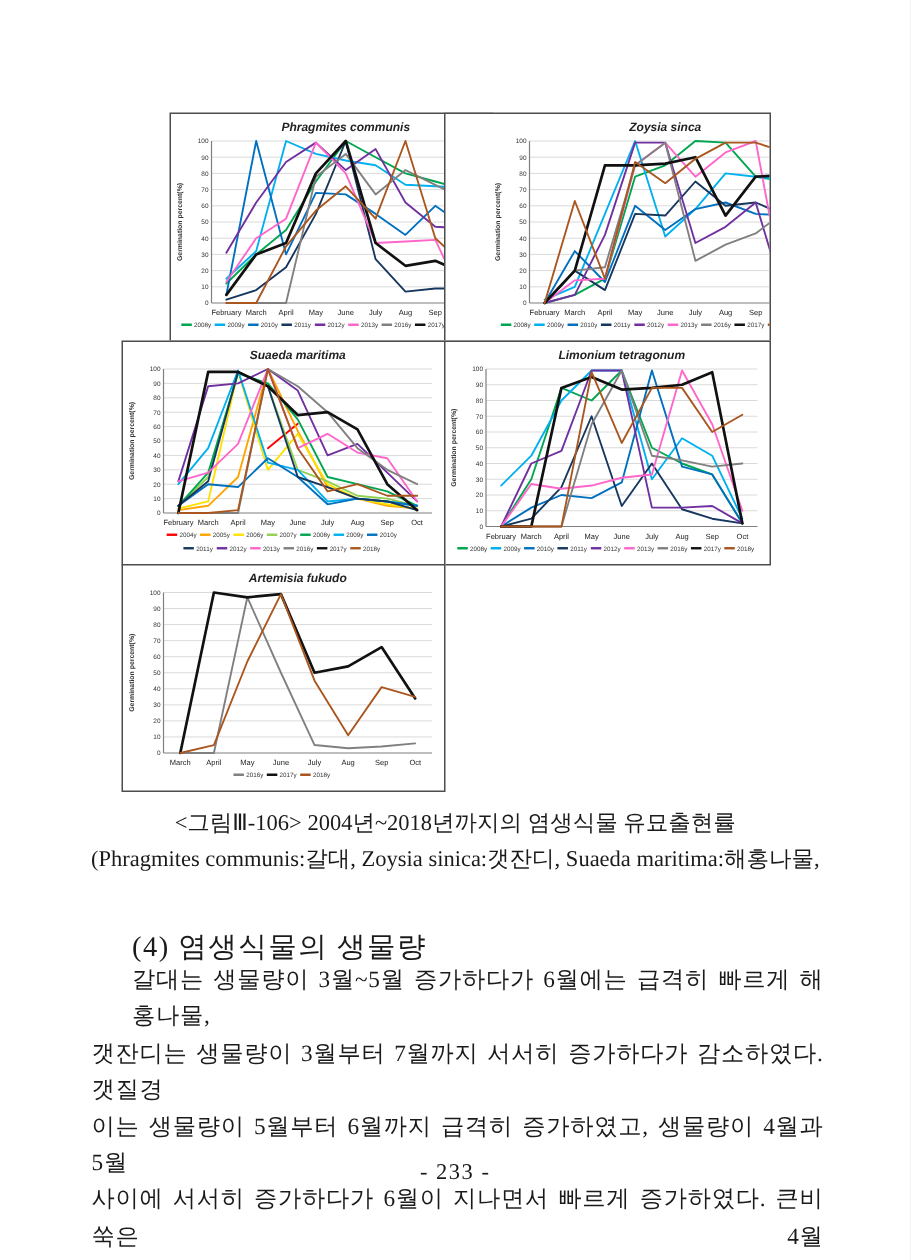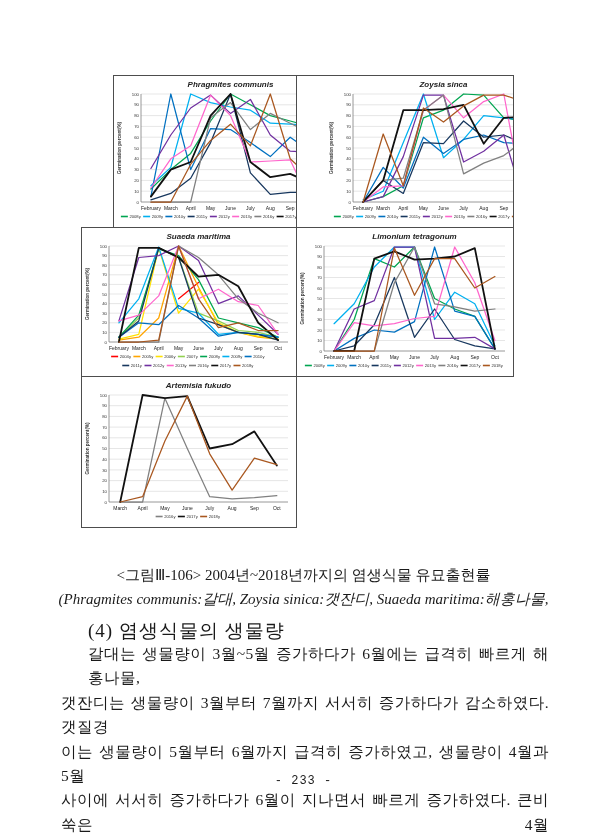--- a/index.html
+++ b/index.html
@@ -10,29 +10,29 @@
   }
   
   .figure{position:absolute;left:81px;top:75px;width:433px;height:454px;}
   .chart-cell{position:absolute;background:#fff;border:1px solid #4d4d4d;box-sizing:border-box;overflow:hidden;}
   .c0{left:0;top:0;width:216px;height:153px;margin-left:32px;}
   .c1{left:215px;top:0;width:218px;height:153px;padding-left:29px;}
   .c2{left:0;top:152px;width:216px;height:150px;text-decoration:underline;}
   .c3{left:215px;top:152px;width:218px;height:150px;}
   .c4{left:0;top:301px;width:216px;height:152px;}
   
-  .caption{position:absolute;left:0;top:537px;width:607px;text-align:center;line-height:24px;font-size:15px;margin-top:26px;}
-  .caption .species{font-style:italic;}
+  .caption{position:absolute;left:0;top:537px;width:607px;text-align:center;line-height:24px;font-size:15px;}
+  .caption .species{}
   
   .heading{position:absolute;left:88px;top:618px;font-size:19px;letter-spacing:1px;}
   .bodytext{position:absolute;left:61px;top:642px;width:488px;font-size:15.5px;line-height:24.4px;}
   .bline{text-align:justify;text-align-last:justify;white-space:normal;letter-spacing:.5px;}
   .bline.first{padding-left:27px;box-sizing:border-box;}
   
-  .pagenum{position:absolute;left:0;top:774px;width:607px;text-align:center;font-size:12px;letter-spacing:1px;font-family:Liberation Mono, monospace;}
+  .pagenum{position:absolute;left:0;top:774px;width:607px;text-align:center;font-size:15px;letter-spacing:1px;}
   svg text{font-family:"Liberation Sans", sans-serif;}
 </style>
 </head>
 <body>
 
 <div class="page">
 
   <div class="figure">
     <div class="chart-cell c0"><svg width="214" height="151">
           <text x="116.5" y="11" font-size="8" text-anchor="middle" fill="#222" font-weight="bold" font-style="italic">Phragmites communis</text>

